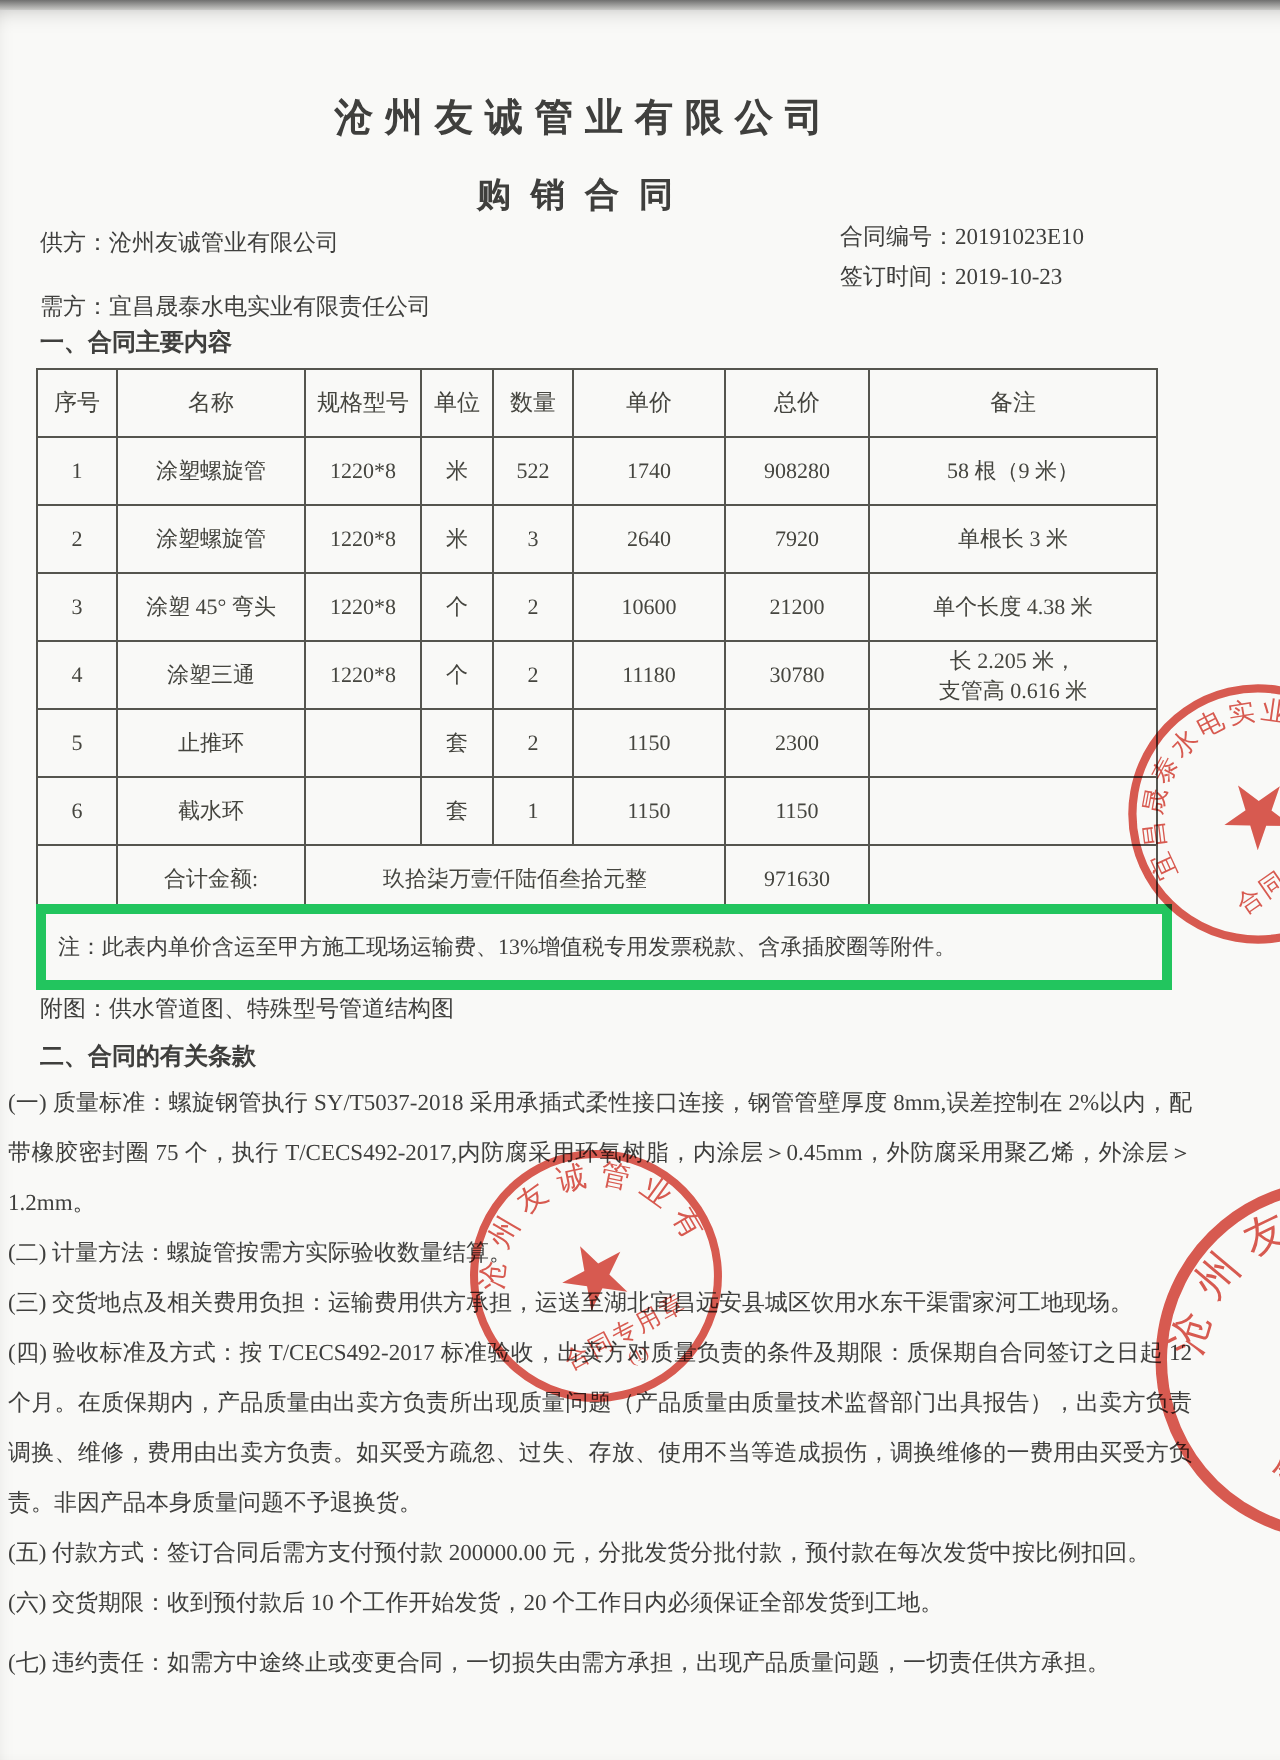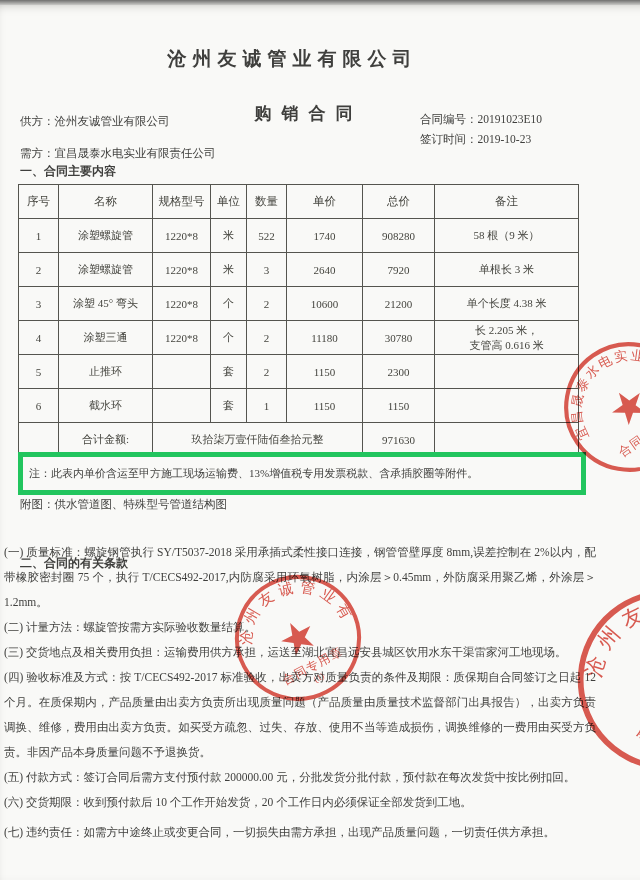--- a/index.html
+++ b/index.html
@@ -8,31 +8,31 @@
     background:#f9f9f7; overflow:hidden;
     font-family:"Liberation Serif","DejaVu Serif",serif; color:#3f3f3d;
     box-shadow: inset 0 10px 14px -10px rgba(0,0,0,.5), inset -8px 0 16px -12px rgba(0,0,0,.3);
     padding-left: 18px;
   }
   .scan-top { position:absolute; top:0; left:0; width:100%; height:5px;
     background:linear-gradient(to bottom,#6f6f6f,#c9c9c7); }
 
   .company-title { position:absolute; top:46px; left:0; width:585px; margin:0;
     text-align:center; font-size:19px; font-weight:600; letter-spacing:6px; }
-  .contract-title { position:absolute; top:86px; left:0; width:585px; margin:16px;
+  .contract-title { position:absolute; top:86px; left:0; width:585px; margin:0;
     text-align:center; font-size:17px; font-weight:600; letter-spacing:10px; }
 
   .meta { font-size:11.5px; white-space:nowrap; }
   .meta-supplier { position:absolute; left:20px; top:114px; }
   .meta-buyer    { position:absolute; left:20px; top:146px; }
   .meta-right    { position:absolute; left:420px; top:110px; line-height:19.5px; }
 
   .sec-heading { position:absolute; font-size:12px; font-weight:bold; }
   .sec1-heading { left:20px; top:163px;text-align:center; }
-  .sec2-heading { left:20px; top:520px;margin-top:35px; }
+  .sec2-heading { left:20px; top:520px; }
 
   table.items { position:absolute; left:18px; top:184px; width:560px;
     border-collapse:collapse; table-layout:fixed; font-size:11px; text-align:center;
     color:#45453f; }
   table.items th, table.items td { border:1px solid #55554f; padding:1px 2px;
     height:31px; font-weight:normal; white-space:pre-line; overflow:hidden; }
   table.items th { font-size:11.5px; }
 
   .note-box { position:absolute; left:18px; top:452px; width:546px;
     border:5px solid #22c55e; font-size:11px; padding:9px 6px; white-space:nowrap; }

